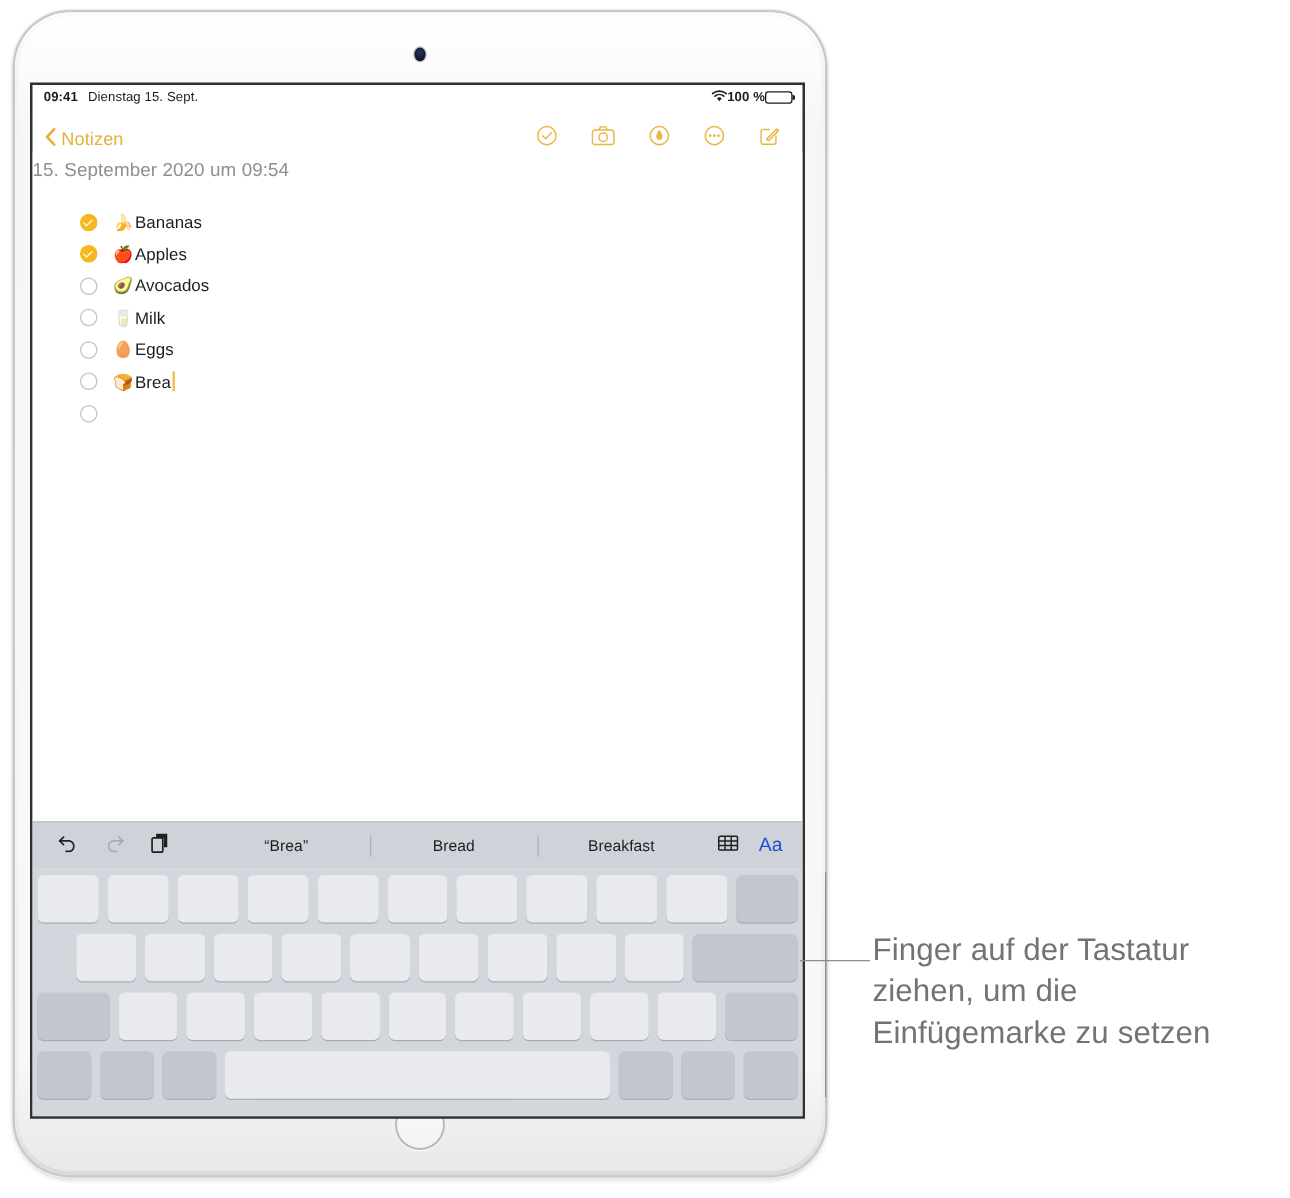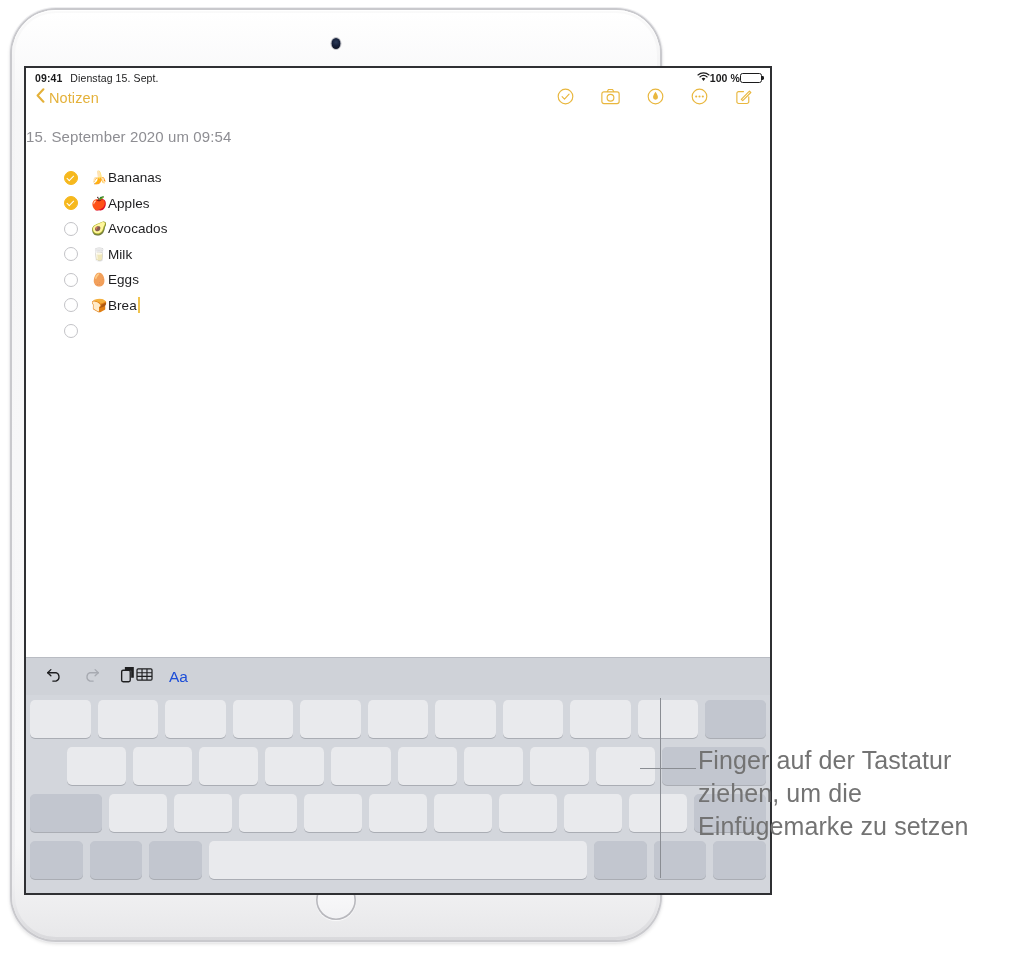--- a/index.html
+++ b/index.html
@@ -62,21 +62,21 @@
       inset 0 0 0 1.6px #b8b8bd,
       inset 0 1px 2px rgba(255,255,255,0.95),
       0 1px 1px rgba(255,255,255,0.8);
   }
 
   
   #screen {
     position: absolute;
     left: 14px;
     top: 58px;
-    width: 744px;
+    width: 616px;
     height: 825px;
     background: #ffffff;
     box-shadow: 0 0 0 2px #2f3033;
     overflow: hidden;
     display: flex;
     flex-direction: column;
   }
 
   
   #status-bar {
@@ -121,21 +121,21 @@
     width: 100%; height: 100%;
     background: #1b1b1c;
     border-radius: 1px;
   }
 
   
   #nav-bar {
     height: 34px;
     flex: 0 0 34px;
     display: flex;
-    align-items: flex-start;
+    align-items: flex-end;
     padding: 0 14px 0 10px;
     color: #e6b33c;
   }
   #back-button {
     display: flex;
     align-items: center;
     gap: 4px;
     cursor: pointer;
   }
   #back-label {
@@ -485,20 +485,25 @@
           </svg>
         </span>
         <span class="bar-icon">
           <svg width="16" height="17" viewBox="0 0 17 19">
             <path d="M5.0 1.2 H15.0 V13.2 H12.0 V5.2 H5.0 Z" fill="#1f1f21"></path>
             <rect x="1.4" y="4.8" width="9.6" height="12.8" rx="1.6" stroke="#1f1f21" stroke-width="1.5" fill="#cfd2d8"></rect>
           </svg>
         </span>
       </div>
 
+      <div id="predictions">
+        <span class="prediction">“Brea”</span>
+        <span class="prediction">Bread</span>
+        <span class="prediction">Breakfast</span>
+      </div>
 
       <div id="shortcut-right">
         <span class="bar-icon">
           <svg width="17" height="15" viewBox="0 0 19 17">
             <rect x="1" y="2.2" width="17" height="12.6" rx="1.3" stroke="#1f1f21" stroke-width="1.4" fill="none"></rect>
             <path d="M1 6.5 H18 M1 10.6 H18 M6.7 2.2 V14.8 M12.3 2.2 V14.8" stroke="#1f1f21" stroke-width="1.3" fill="none"></path>
           </svg>
         </span>
         <span id="format-aa">Aa</span>
       </div>

